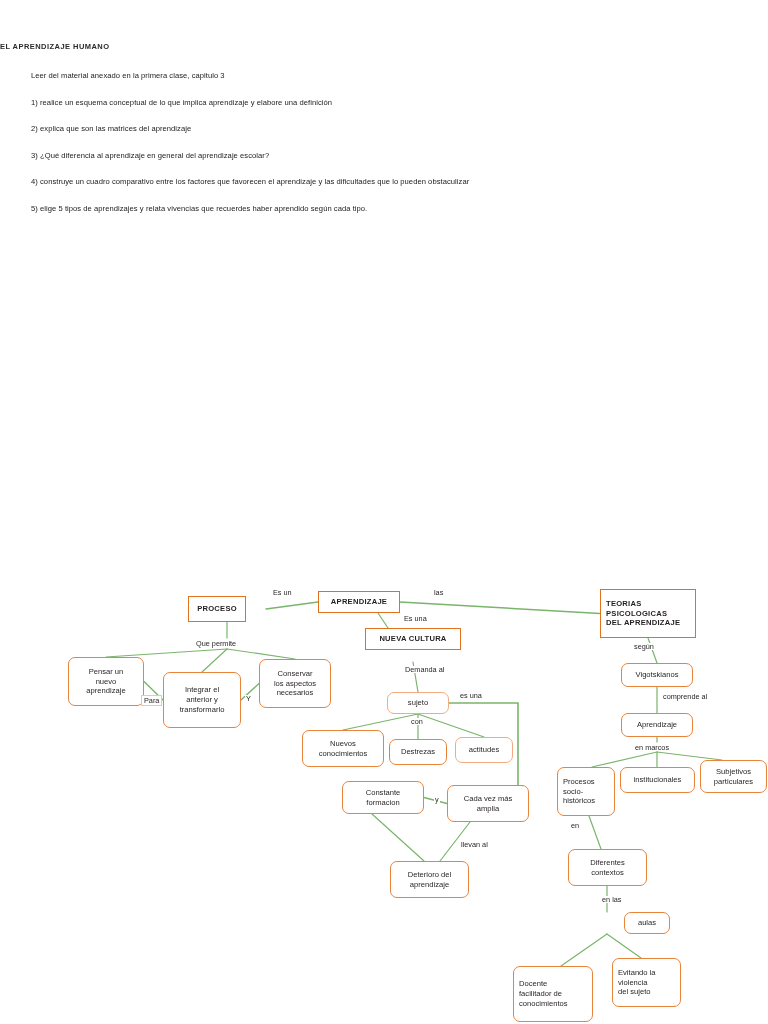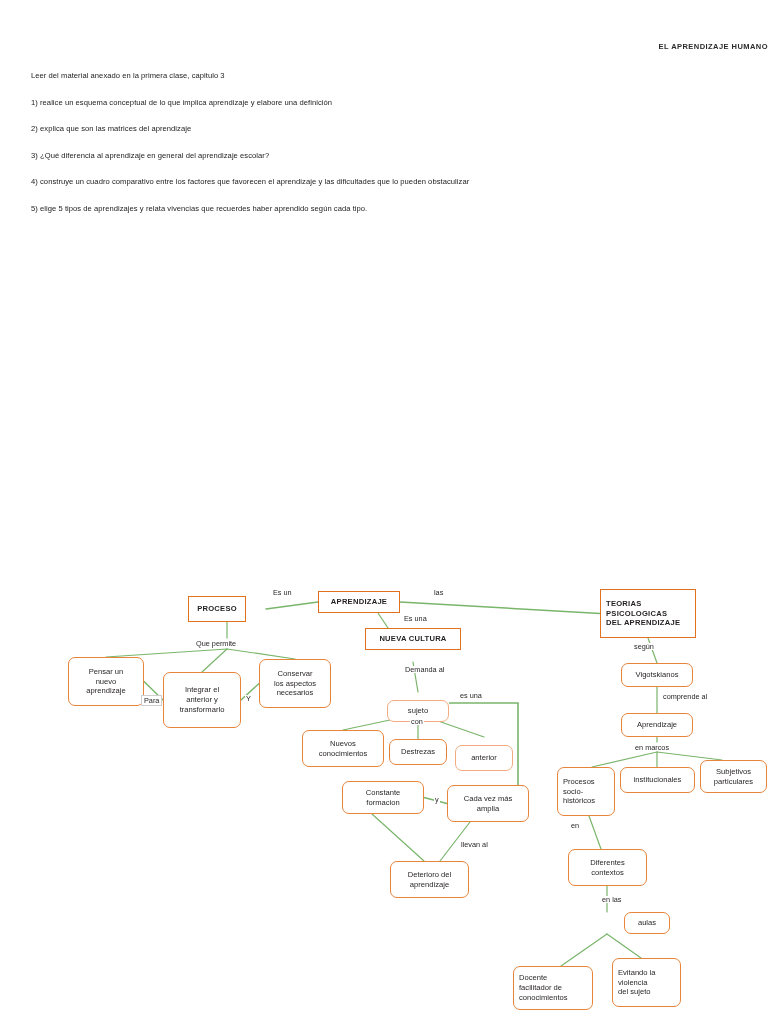--- a/index.html
+++ b/index.html
@@ -1,33 +1,33 @@
 <!DOCTYPE html>
 <html><head>
 <meta charset="utf-8">
 <style>
   html,body{margin:0;padding:0;background:#ffffff;}
   body{width:768px;height:1024px;position:relative;overflow:hidden;
        font-family:"Liberation Sans", sans-serif;color:#231f20;}
 
   #doc{position:absolute;left:0;top:0;width:768px;height:1024px;}
 
-  .doc-title{position:absolute;left:0;top:42px;width:768px;text-align:right;
+  .doc-title{position:absolute;left:0;top:42px;width:768px;text-align:left;
     font-size:7.5px;font-weight:bold;letter-spacing:.45px;color:#2b2b2b;}
 
   .para{position:absolute;left:31px;font-size:7.6px;color:#222;
     letter-spacing:.05px;white-space:nowrap;}
 
   #map{position:absolute;left:0;top:0;width:768px;height:1024px;}
 
   .nodebox{position:absolute;box-sizing:border-box;background:#ffffff;
     display:flex;align-items:center;justify-content:center;text-align:center;
     font-size:7.6px;color:#231f20;line-height:1.28;}
   .rounded{border:1.1px solid #e8833a;border-radius:7px;}
-  .rounded-light{border:1.1px solid #f2ab80;border-radius:7px;margin-top:8px;}
+  .rounded-light{border:1.1px solid #f2ab80;border-radius:7px;}
   .sharp{border:1.6px solid #e2711d;border-radius:0;font-weight:bold;
     letter-spacing:.25px;}
   .leftal{justify-content:flex-start;text-align:left;padding-left:5px;}
 
   .elabel{position:absolute;font-size:7.3px;color:#231f20;background:#fff;
     padding:0 1px;white-space:nowrap;line-height:1;}
   .elabel-box{position:absolute;font-size:7.3px;color:#231f20;background:#fff;
     border:.7px solid #cfcfcf;padding:1px 2px;white-space:nowrap;line-height:1;}
 </style>
 </head>
@@ -109,21 +109,21 @@
         <div style="white-space: pre-line;">sujeto</div>
       </div>
       <div class="nodebox rounded" style="left: 302px; top: 730px; width: 82px; height: 37px;">
         <div style="white-space: pre-line;">Nuevos
 conocimientos</div>
       </div>
       <div class="nodebox rounded" style="left: 389px; top: 739px; width: 58px; height: 26px;">
         <div style="white-space: pre-line;">Destrezas</div>
       </div>
       <div class="nodebox rounded-light" style="left: 455px; top: 737px; width: 58px; height: 26px;">
-        <div style="white-space: pre-line;">anterior</div>
+        <div style="white-space: pre-line;">actitudes</div>
       </div>
       <div class="nodebox rounded" style="left: 342px; top: 781px; width: 82px; height: 33px;">
         <div style="white-space: pre-line;">Constante
 formacion</div>
       </div>
       <div class="nodebox rounded" style="left: 447px; top: 785px; width: 82px; height: 37px;">
         <div style="white-space: pre-line;">Cada vez más
 amplia</div>
       </div>
       <div class="nodebox rounded" style="left: 390px; top: 861px; width: 79px; height: 37px;">
@@ -148,21 +148,21 @@
         <div style="white-space: pre-line;">Subjetivos
 particulares</div>
       </div>
       <div class="nodebox rounded" style="left: 568px; top: 849px; width: 79px; height: 37px;">
         <div style="white-space: pre-line;">Diferentes
 contextos</div>
       </div>
       <div class="nodebox rounded" style="left: 584px; top: 912px; width: 46px; height: 22px; margin-left: 40px;">
         <div style="white-space: pre-line;">aulas</div>
       </div>
-      <div class="nodebox rounded leftal" style="left: 513px; top: 966px; width: 80px; height: 44px;">
+      <div class="nodebox rounded leftal" style="left: 513px; top: 966px; width: 80px; height: 56px;">
         <div style="white-space: pre-line;">Docente
 facilitador de
 conocimientos</div>
       </div>
       <div class="nodebox rounded leftal" style="left: 612px; top: 958px; width: 69px; height: 49px;">
         <div style="white-space: pre-line;">Evitando la
 violencia
 del sujeto</div>
       </div>
     </div>

